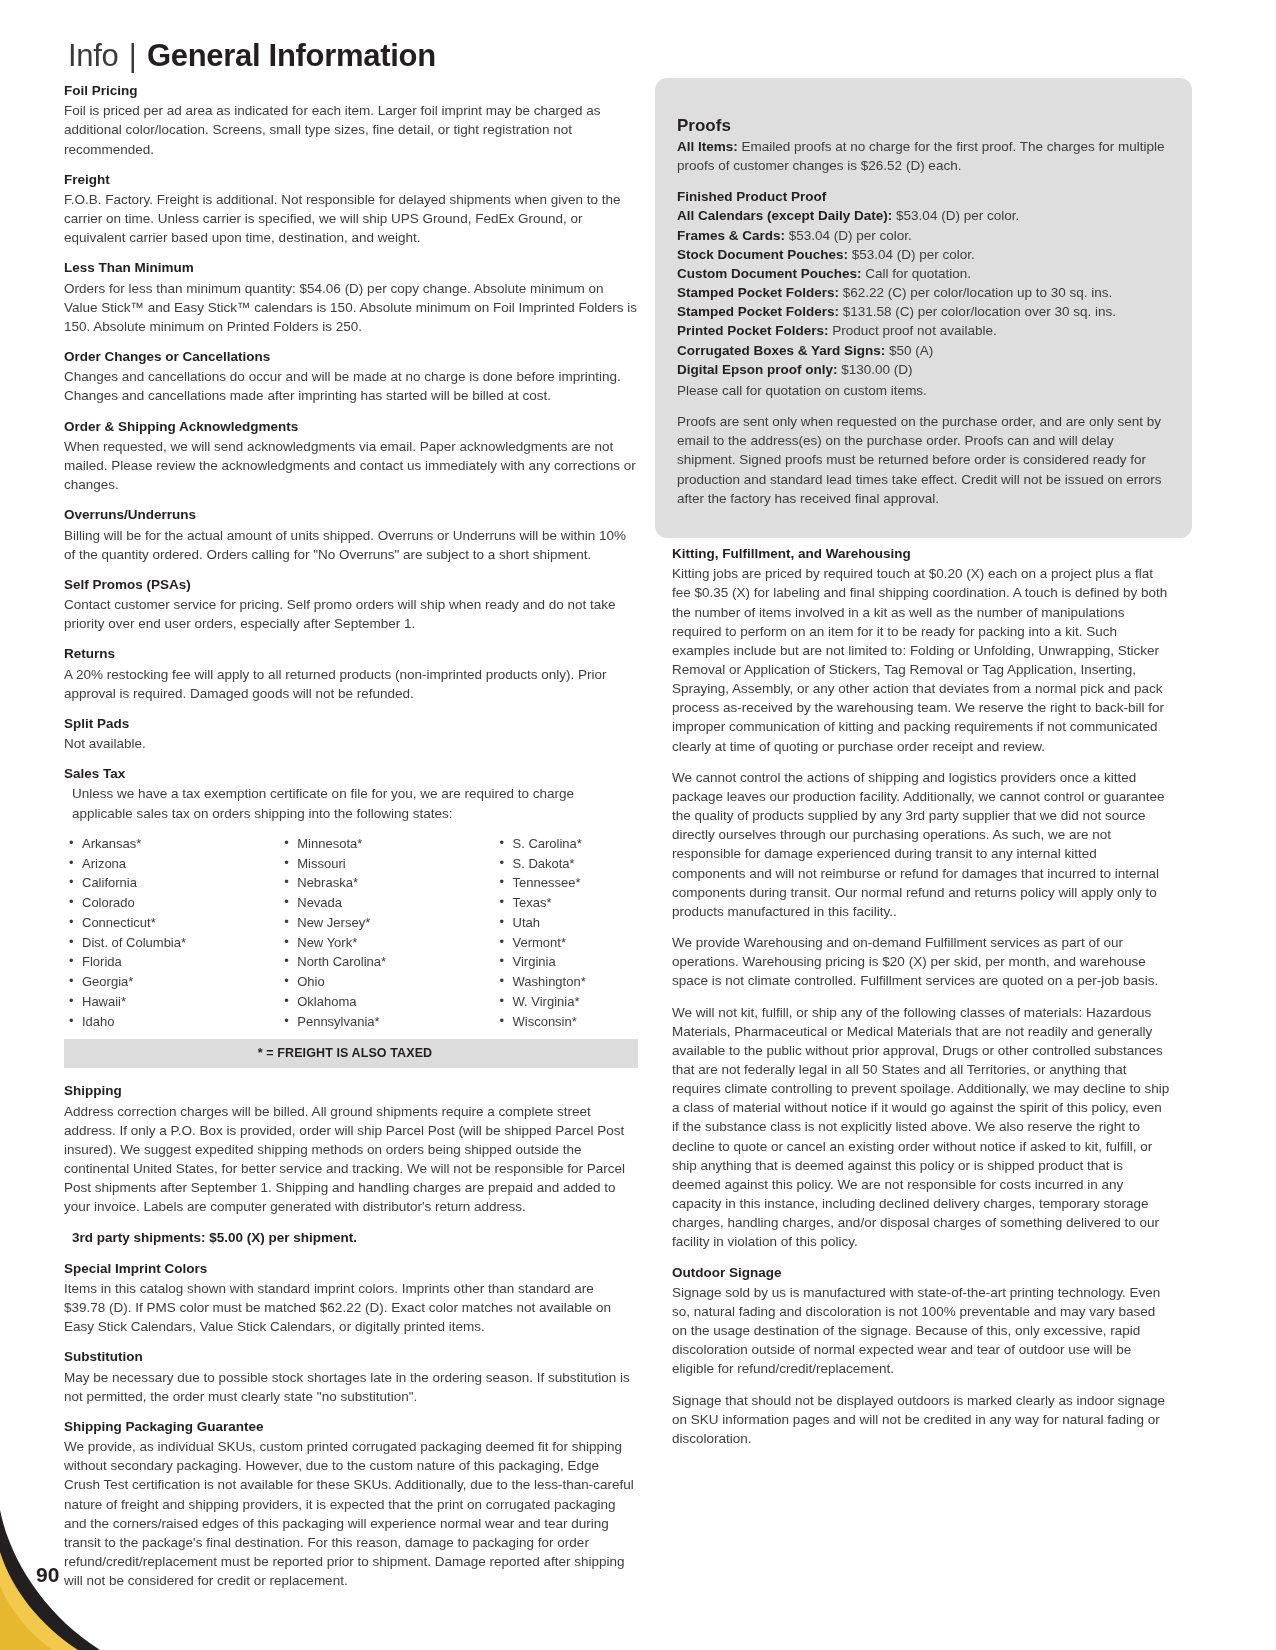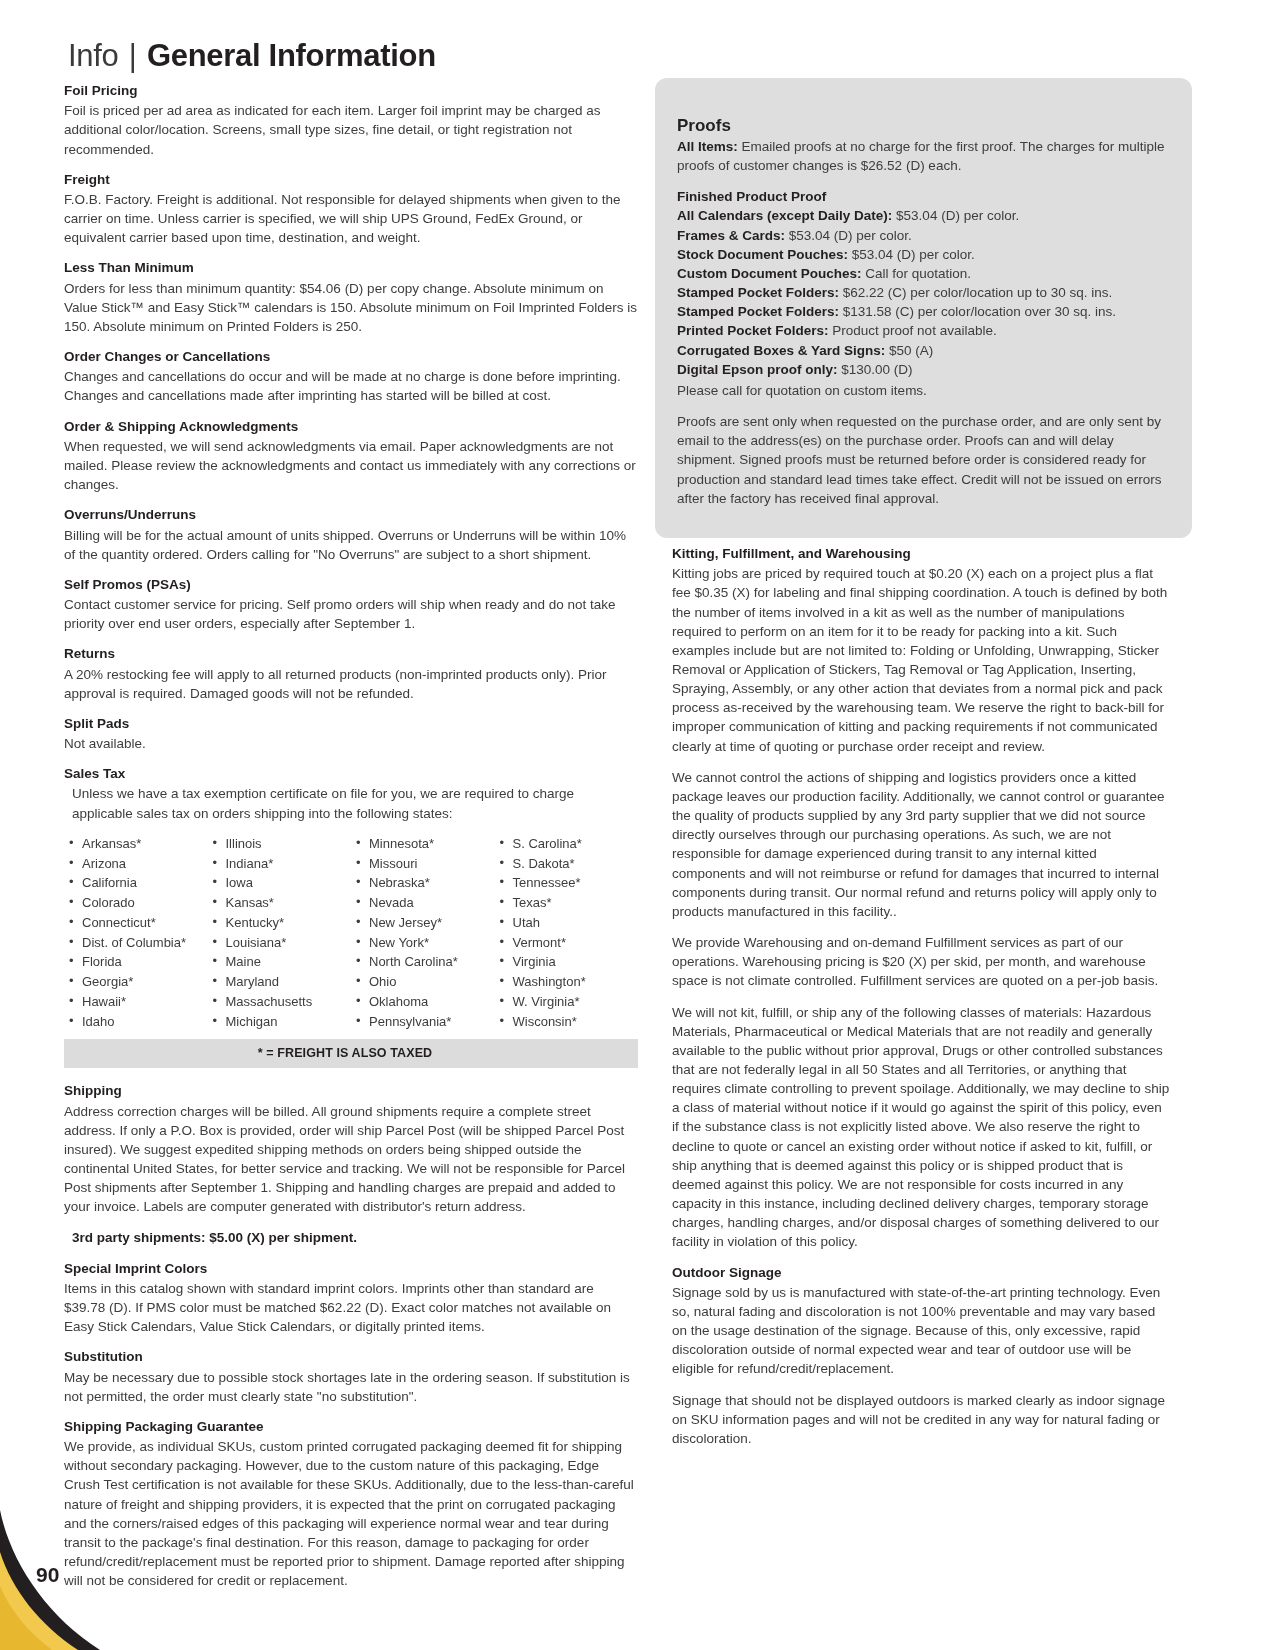--- a/index.html
+++ b/index.html
@@ -220,32 +220,20 @@
         <li>Arkansas*</li>
         <li>Arizona</li>
         <li>California</li>
         <li>Colorado</li>
         <li>Connecticut*</li>
         <li>Dist. of Columbia*</li>
         <li>Florida</li>
         <li>Georgia*</li>
         <li>Hawaii*</li>
         <li>Idaho</li>
-      </ul>
-      <ul class="states-col">
-        <li>Illinois</li>
-        <li>Indiana*</li>
-        <li>Iowa</li>
-        <li>Kansas*</li>
-        <li>Kentucky*</li>
-        <li>Louisiana*</li>
-        <li>Maine</li>
-        <li>Maryland</li>
-        <li>Massachusetts</li>
-        <li>Michigan</li>
       </ul>
       <ul class="states-col">
         <li>Minnesota*</li>
         <li>Missouri</li>
         <li>Nebraska*</li>
         <li>Nevada</li>
         <li>New Jersey*</li>
         <li>New York*</li>
         <li>North Carolina*</li>
         <li>Ohio</li>

